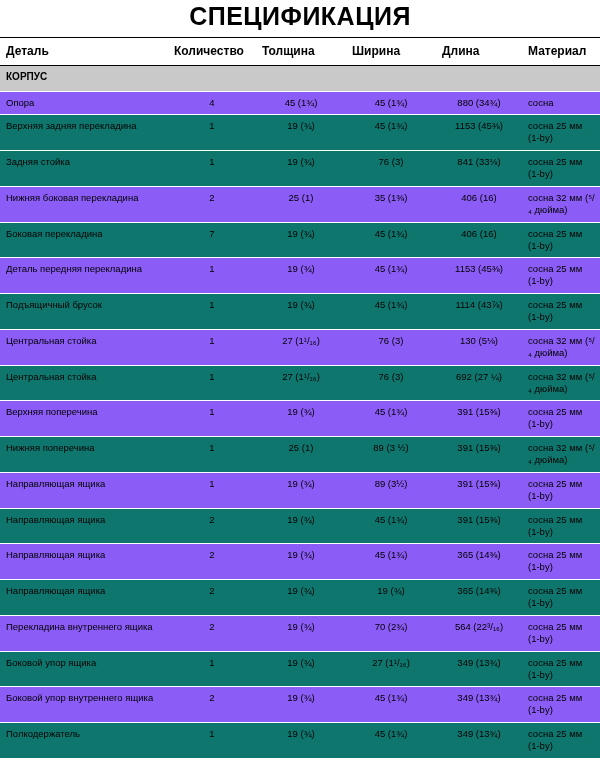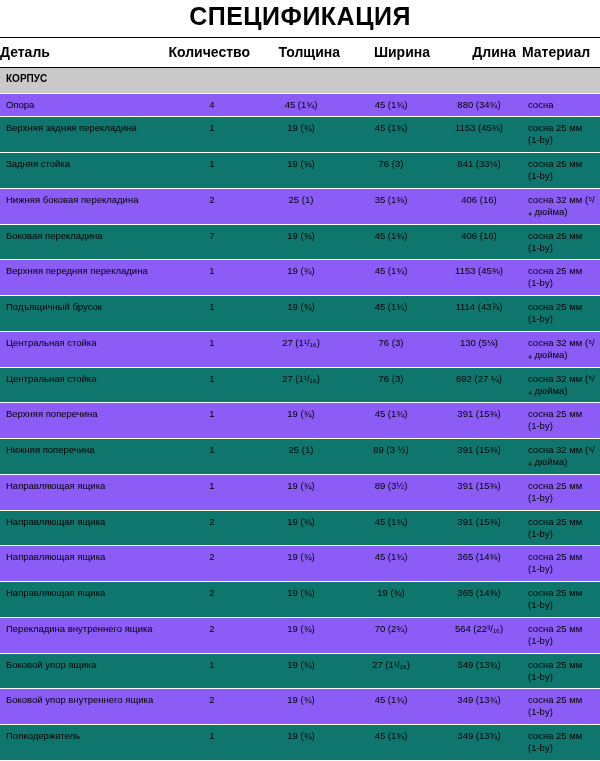--- a/index.html
+++ b/index.html
@@ -18,30 +18,30 @@
     padding:2px 0 6px 0;
     font-family:"Liberation Sans", sans-serif;
   }
   table{
     width:600px;
     border-collapse:collapse;
     table-layout:fixed;
     font-size:9.5px;
   }
   thead th{
-    font-size:14px;
+    font-size:12px;
     font-weight:bold;
     text-align:left;
-    padding:6px 6px 7px 0;
+    padding:6px 6px 7px 6px;
     border-top:1.6px solid #000;
     border-bottom:1.6px solid #000;
     background:#ffffff;
     vertical-align:middle;
   }
-  thead th.c{text-align:right;}
+  thead th.c{text-align:left;}
   tbody td{
     padding:5px 6px 6px 6px;
     vertical-align:top;
     line-height:1.25;
     border-bottom:1px solid #ffffff;
   }
   tbody tr.shaded td{background:#0f766e;}
   tbody tr.plain td{background:#8b5cf6;}
   tbody tr.section td{
     background:#c9c9c9;
@@ -122,21 +122,21 @@
         </tr>
         <tr class="shaded">
           <td>Боковая перекладина</td>
           <td class="c">7</td>
           <td class="c">19 (¾)</td>
           <td class="c">45 (1¾)</td>
           <td class="c">406 (16)</td>
           <td class="matcell">сосна 25 мм (1-by)</td>
         </tr>
         <tr class="plain">
-          <td>Верхняя передняя перекладина</td>
+          <td>Деталь передняя перекладина</td>
           <td class="c">1</td>
           <td class="c">19 (¾)</td>
           <td class="c">45 (1¾)</td>
           <td class="c">1153 (45⅜)</td>
           <td class="matcell">сосна 25 мм (1-by)</td>
         </tr>
         <tr class="shaded">
           <td>Подъящичный брусок</td>
           <td class="c">1</td>
           <td class="c">19 (¾)</td>

